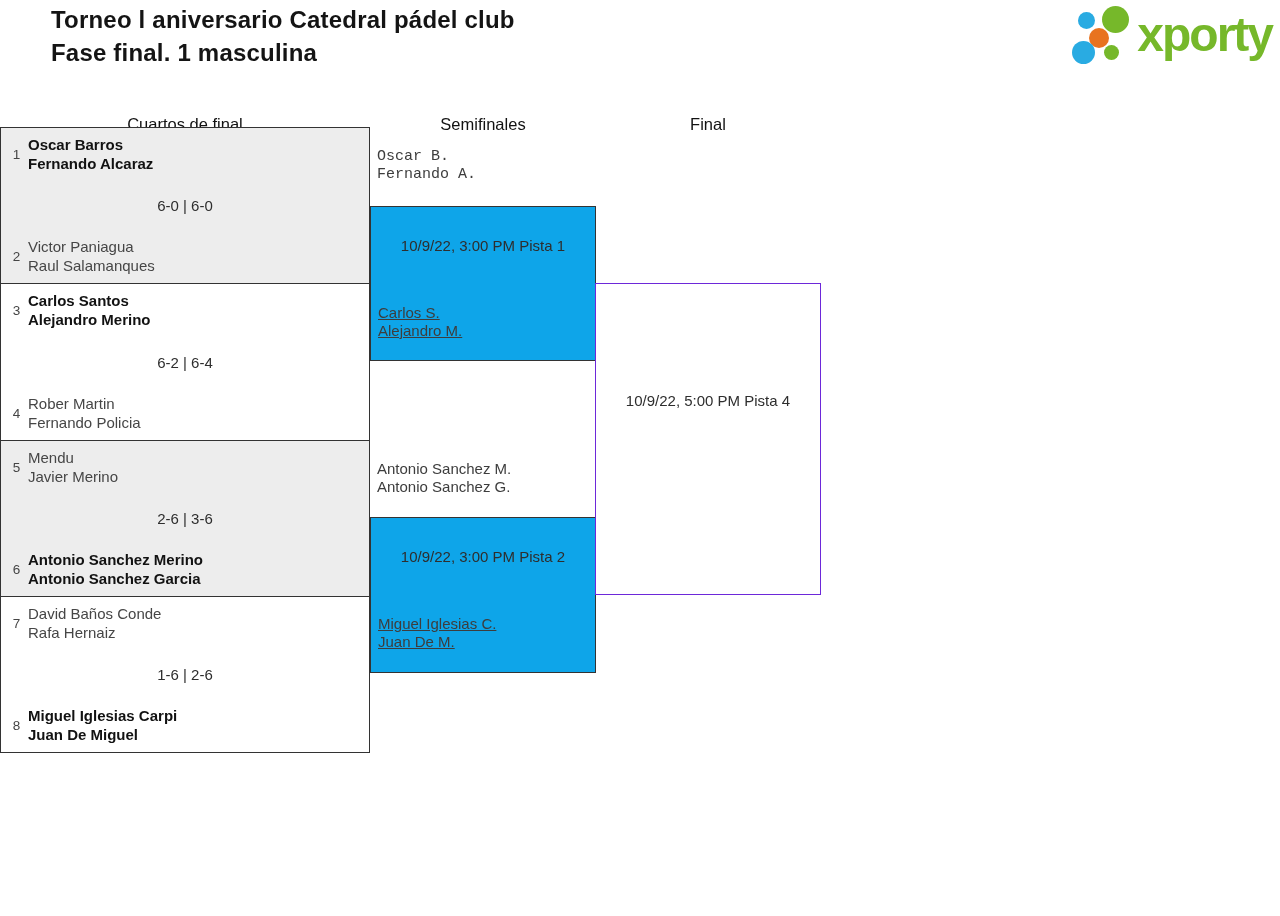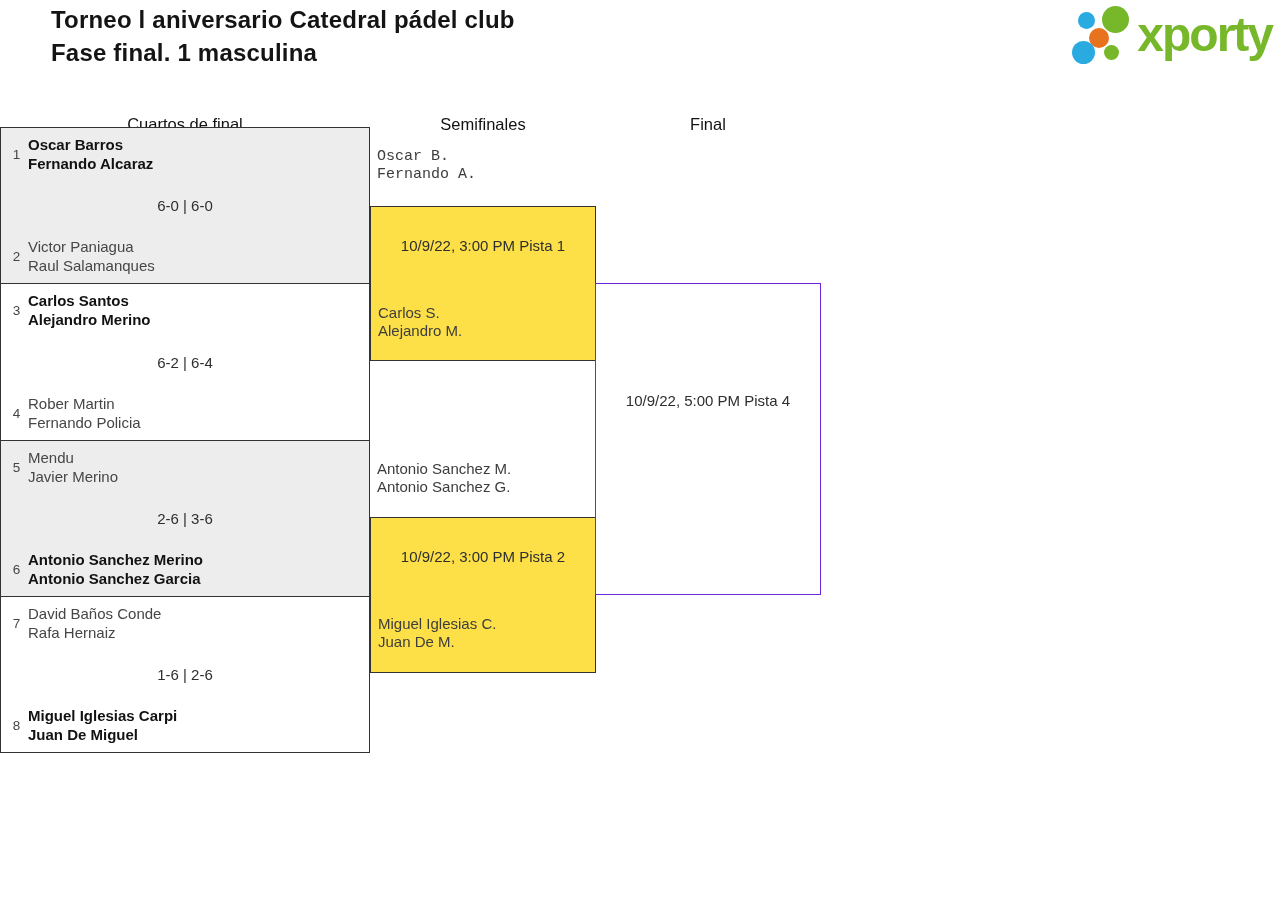--- a/index.html
+++ b/index.html
@@ -42,27 +42,27 @@
   .team-row { display:flex; align-items:center; padding-left:4px; }
   .seed { width:23px; text-align:center; font-size:13.5px; color:#454545; flex-shrink:0; }
   .team-names { font-size:15px; line-height:18.5px; color:#464646; }
   .team-names.winner { font-weight:700; color:#121212; }
   .score { text-align:center; font-size:15px; color:#2e2e2e; }
 
   
   .sf-top-names { position:absolute; font-size:15px; line-height:18px; color:#3d3d3d; }
   .names-1 { left:377px; top:148px;font-family:Liberation Mono, monospace; }
   .names-2 { left:377px; top:460px; }
-  .sf-box { position:absolute; left:370px; width:226px; border:1px solid #333; background:#fde047; }
+  .sf-box { position:absolute; left:370px; width:226px; border:1px solid #333; background:#0ea5e9; }
   .sf-box-1 { top:206px; height:155px; }
   .sf-box-2 { top:517px; height:156px; }
   .match-date { position:absolute; left:0; right:0; top:30px; text-align:center;
                 font-size:15px; color:#2e2e2e; }
   .sf-bottom-names { position:absolute; left:7px; top:97px; font-size:15px;
-                     line-height:18px; color:#3d3d3d; }
+                     line-height:18px; color:#3d3d3d;text-decoration:underline; }
 
   
   .final-box { position:absolute; left:595px; top:283px; width:226px; height:312px;
                border:1px solid #6d28d9; background:#fff; }
   .final-box .match-date { top:108px; }
 </style>
 </head>
 <body>
 
 <div class="page">

